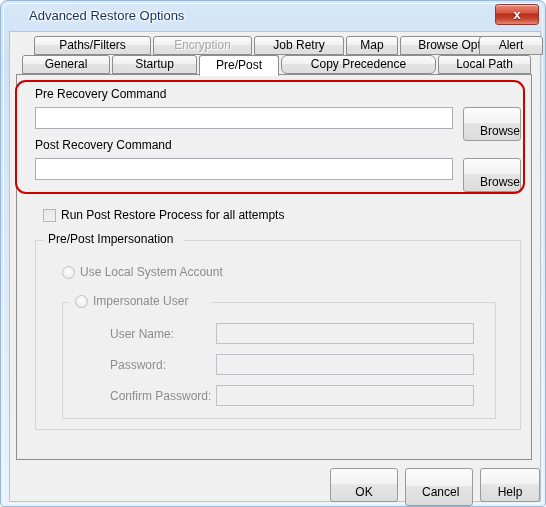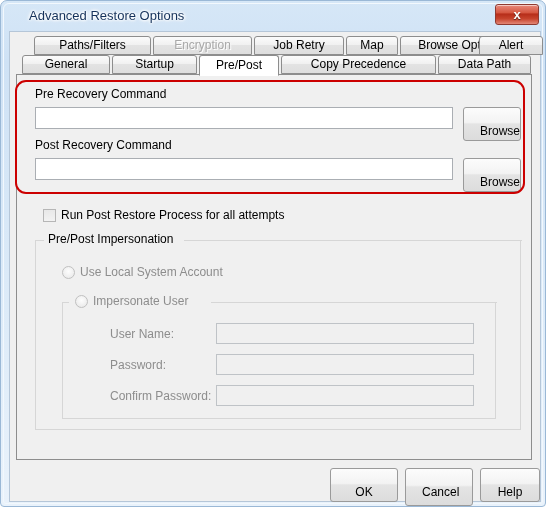--- a/index.html
+++ b/index.html
@@ -277,22 +277,22 @@
         <div class="tab disabled" style="left:137px; width:99px;">Encryption</div>
         <div class="tab" style="left:238px; width:90px;">Job Retry</div>
         <div class="tab" style="left:330px; width:52px;">Map</div>
         <div class="tab" style="left:384px; width:121px;">Browse Options</div>
         <div class="tab" style="left:463px; width:64px;">Alert</div>
       </div>
       <div class="tabrow" id="tabrow-bottom">
         <div class="tab" style="left:6px; width:88px;">General</div>
         <div class="tab" style="left:96px; width:85px;">Startup</div>
         <div class="tab active" style="left:183px; width:80px;">Pre/Post</div>
-        <div class="tab" style="left:265px; width:155px;">Copy Precedence</div>
-        <div class="tab" style="left:422px; width:93px;">Data Path</div>
+        <div class="tab" style="left:265px; width:155px;border-radius:6px;">Copy Precedence</div>
+        <div class="tab" style="left:422px; width:93px;">Local Path</div>
       </div>
 
       <div id="tabpanel">
 
         <div class="field-label" style="left:18px; top:12px;">Pre Recovery Command</div>
         <input class="textbox" type="text" style="left: 18px; top: 32px; width: 418px; height: 22px;" value="">
         <button class="btn" style="left:446px; top:32px; width:58px; height:22px;">Browse</button>
 
         <div class="field-label" style="left:18px; top:63px;">Post Recovery Command</div>
         <input class="textbox" type="text" style="left: 18px; top: 83px; width: 418px; height: 22px;" value="">

